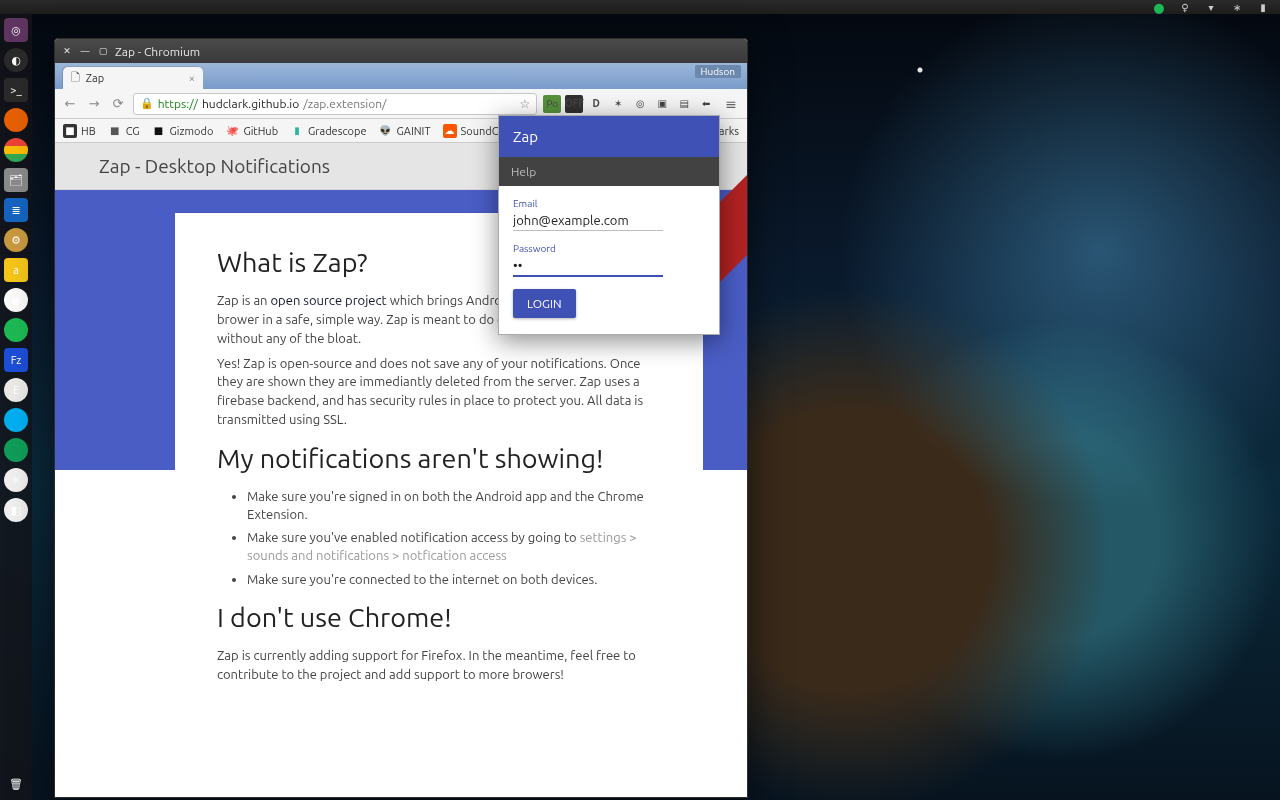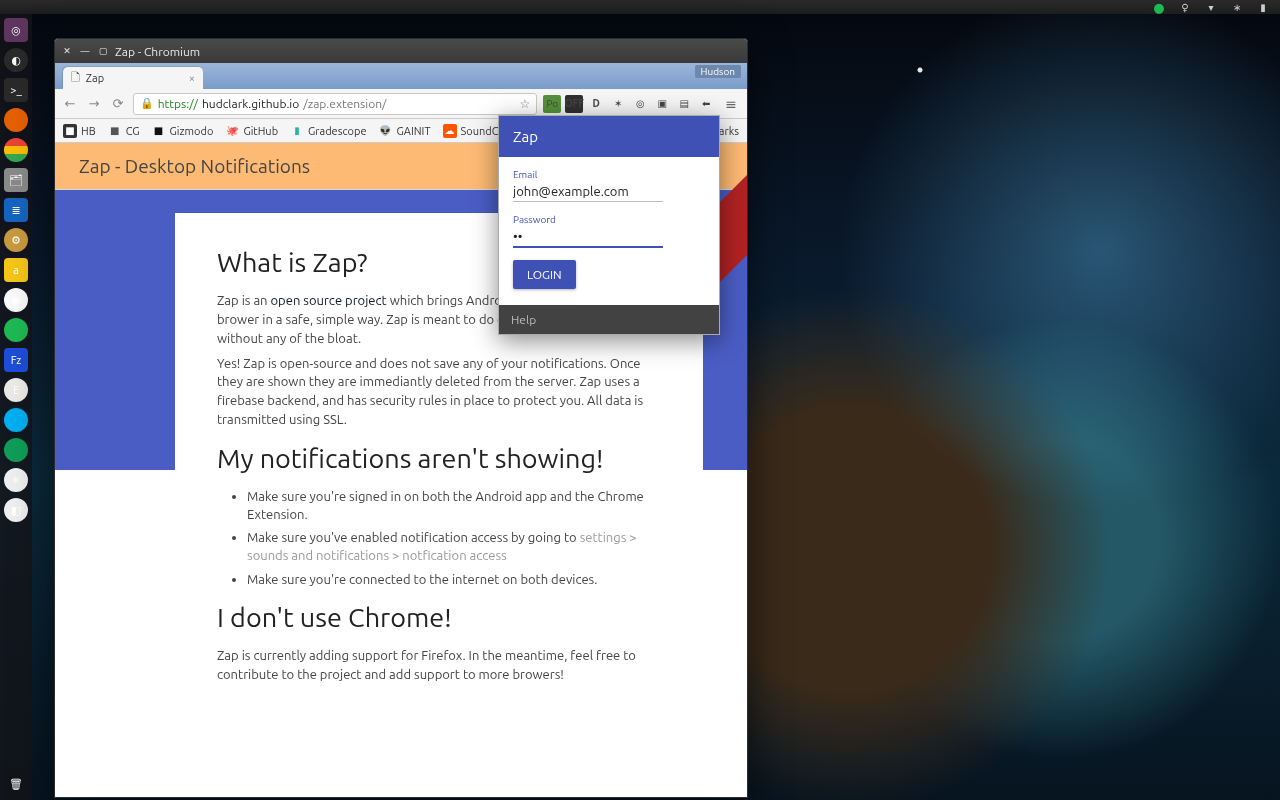--- a/index.html
+++ b/index.html
@@ -81,21 +81,21 @@
     font-size:11px; color:#333; overflow:hidden;}
   #bookmarks .bm{ display:flex; align-items:center; gap:4px;}
   #bookmarks .ico{ width:14px;height:14px;display:flex;align-items:center;justify-content:center;font-size:10px;border-radius:2px;}
   .ico-hb{background:#333;color:#fff;} .ico-cg{color:#555;} .ico-giz{color:#111;}
   .ico-gh{color:#111;font-size:12px;} .ico-gs{color:#2bb3a3;} .ico-gn{color:#ff4500;}
   .ico-sc{background:#ff5500;color:#fff;}
   .bm-right{margin-left:auto;}
 
   
   #viewport{ flex:1; overflow:hidden; position:relative; background:#fff;}
-  #page-header{ background:#fdba74; border-bottom:1px solid #d7d7d7; padding:12px 24px;}
+  #page-header{ background:#e5e5e5; border-bottom:1px solid #d7d7d7; padding:12px 44px;}
   #page-header h1{ font-size:19px; font-weight:400; color:#444;}
   #hero{ background:#4a5dc5; height:280px;}
   #paper{
     position:absolute; left:120px; right:44px; top:70px; bottom:0;
     background:#fff; padding:28px 42px; color:#333; font-size:13px;
     box-shadow:0 -1px 0 rgba(0,0,0,.05);
   }
   #paper h2{ font-size:27px; font-weight:400; color:#222; margin:14px 0 14px;}
   #paper h2.first{ margin-top:6px;}
   #paper p{ line-height:1.45; margin-bottom:6px; color:#444;}
@@ -255,25 +255,25 @@
       </ul>
 
       <h2>I don't use Chrome!</h2>
       <p>Zap is currently adding support for Firefox. In the meantime, feel free to contribute to the project and add support to more browers!</p>
     </div>
   </div>
 </div>
 
 <div id="popup">
   <div id="popup-head">Zap</div>
+  <div id="popup-foot">Help</div>
   <div id="popup-body">
     <div class="fld">
       <label>Email</label>
       <input class="inp" value="john@example.com" style="">
     </div>
     <div class="fld active">
       <label>Password</label>
       <input class="inp" value="••" style="">
     </div>
     <button id="login-btn">LOGIN</button>
   </div>
-  <div id="popup-foot">Help</div>
 </div>
 
 </body></html>

